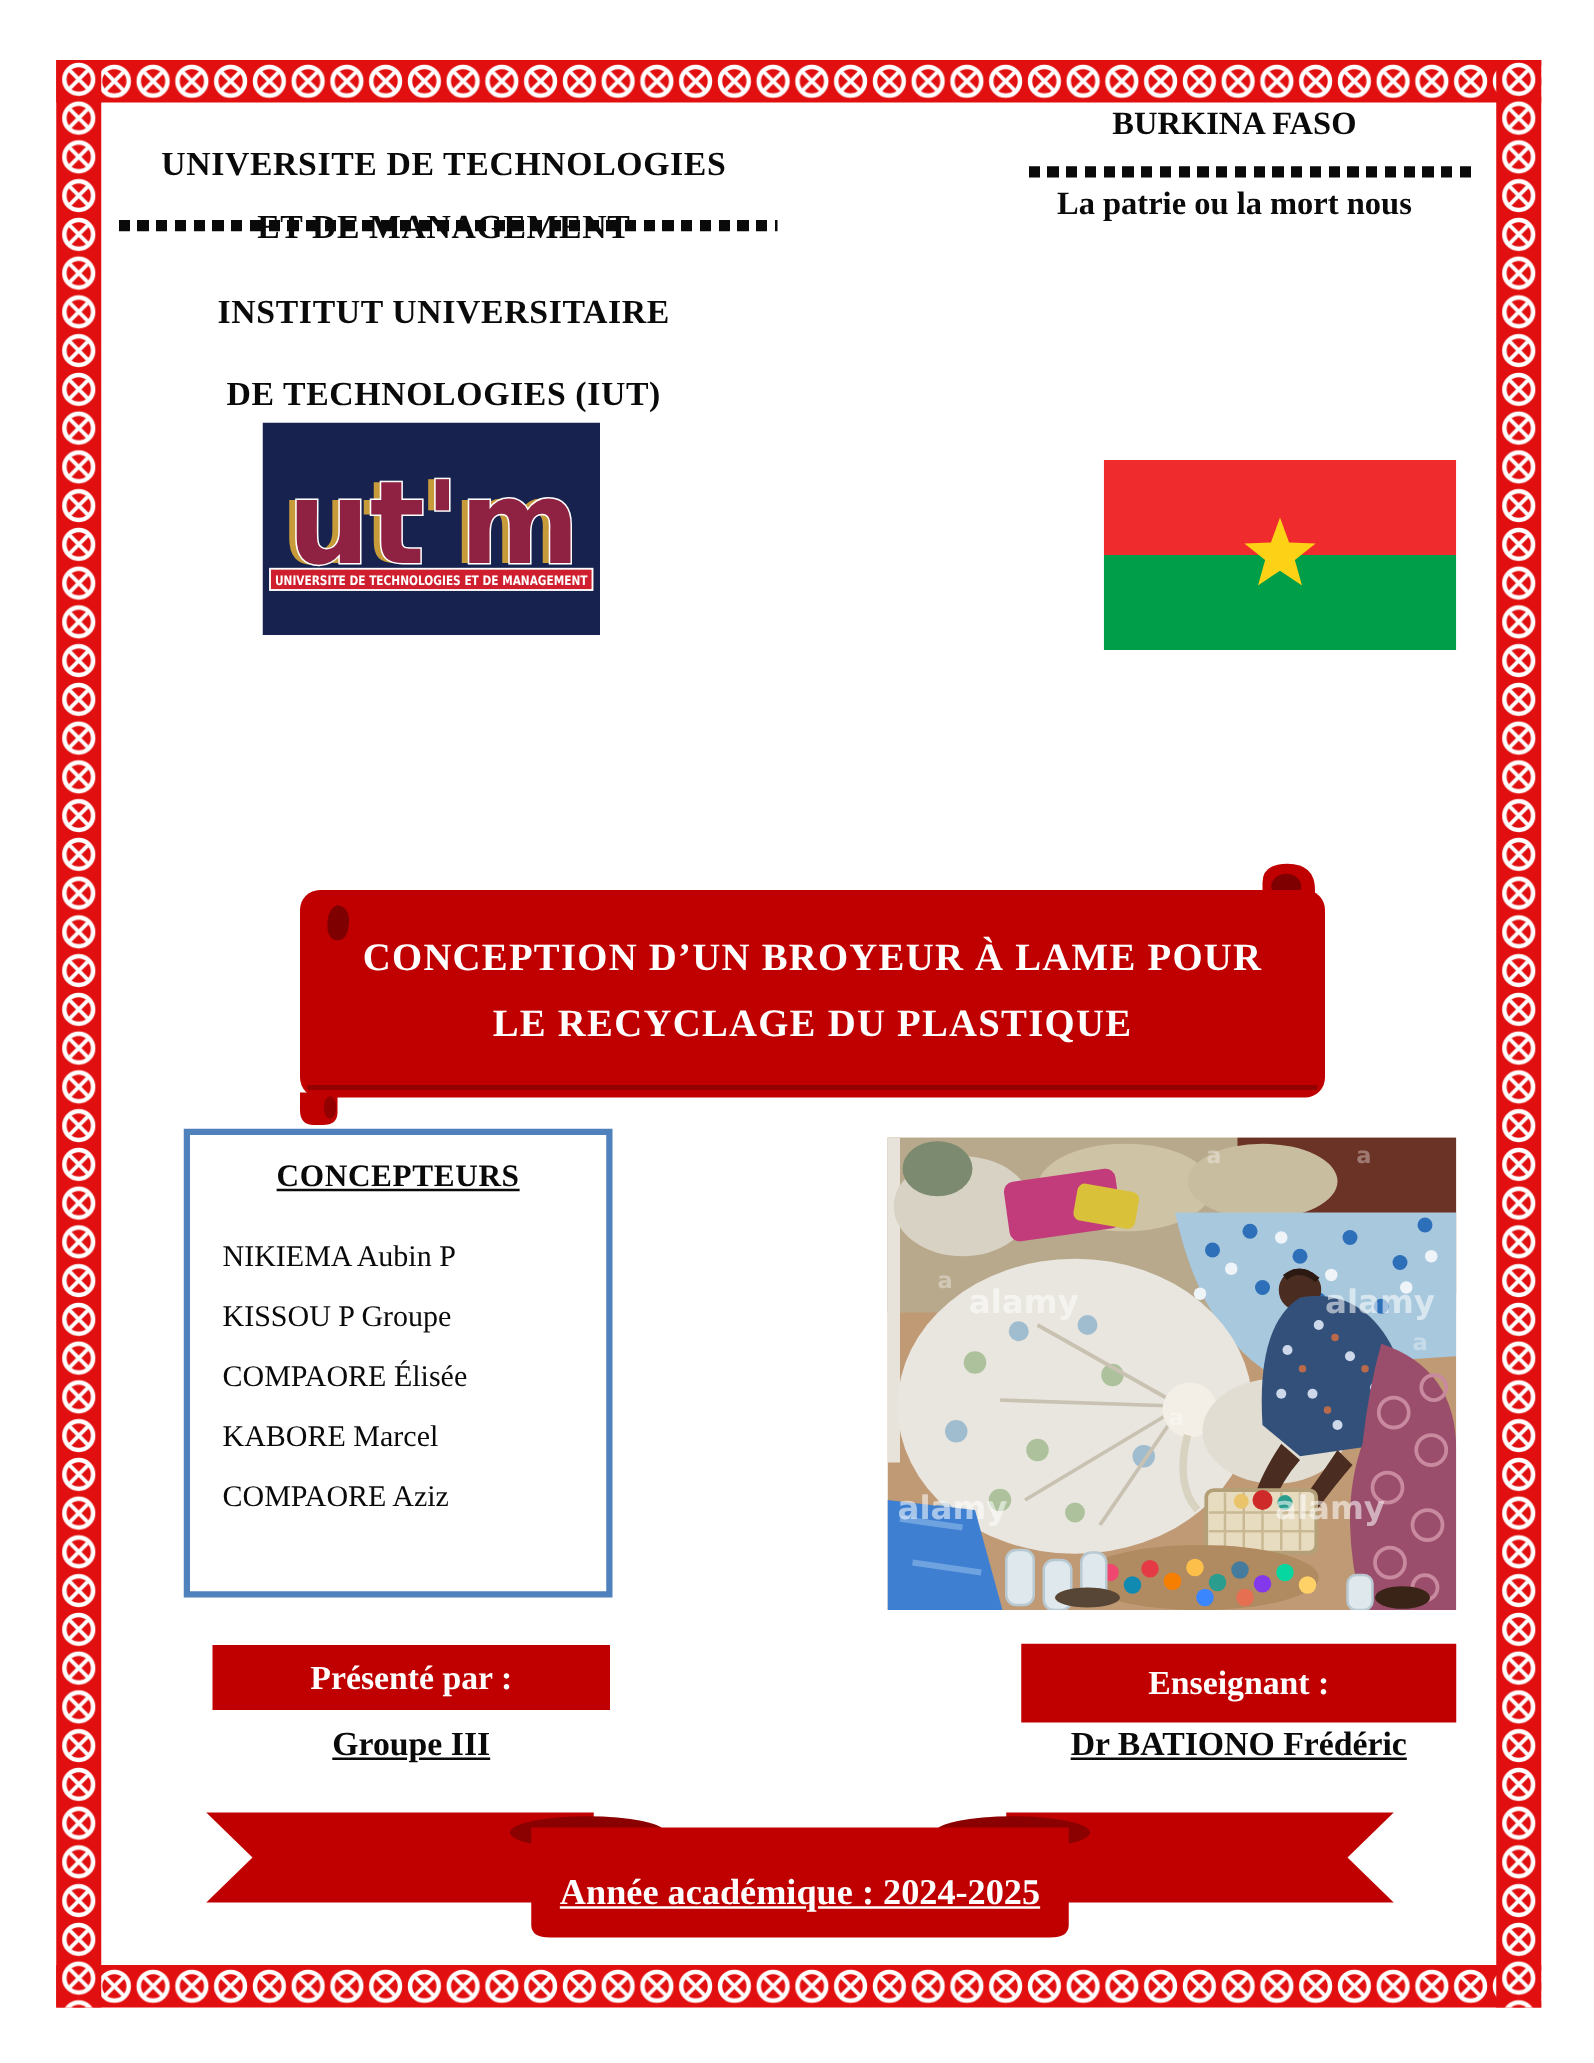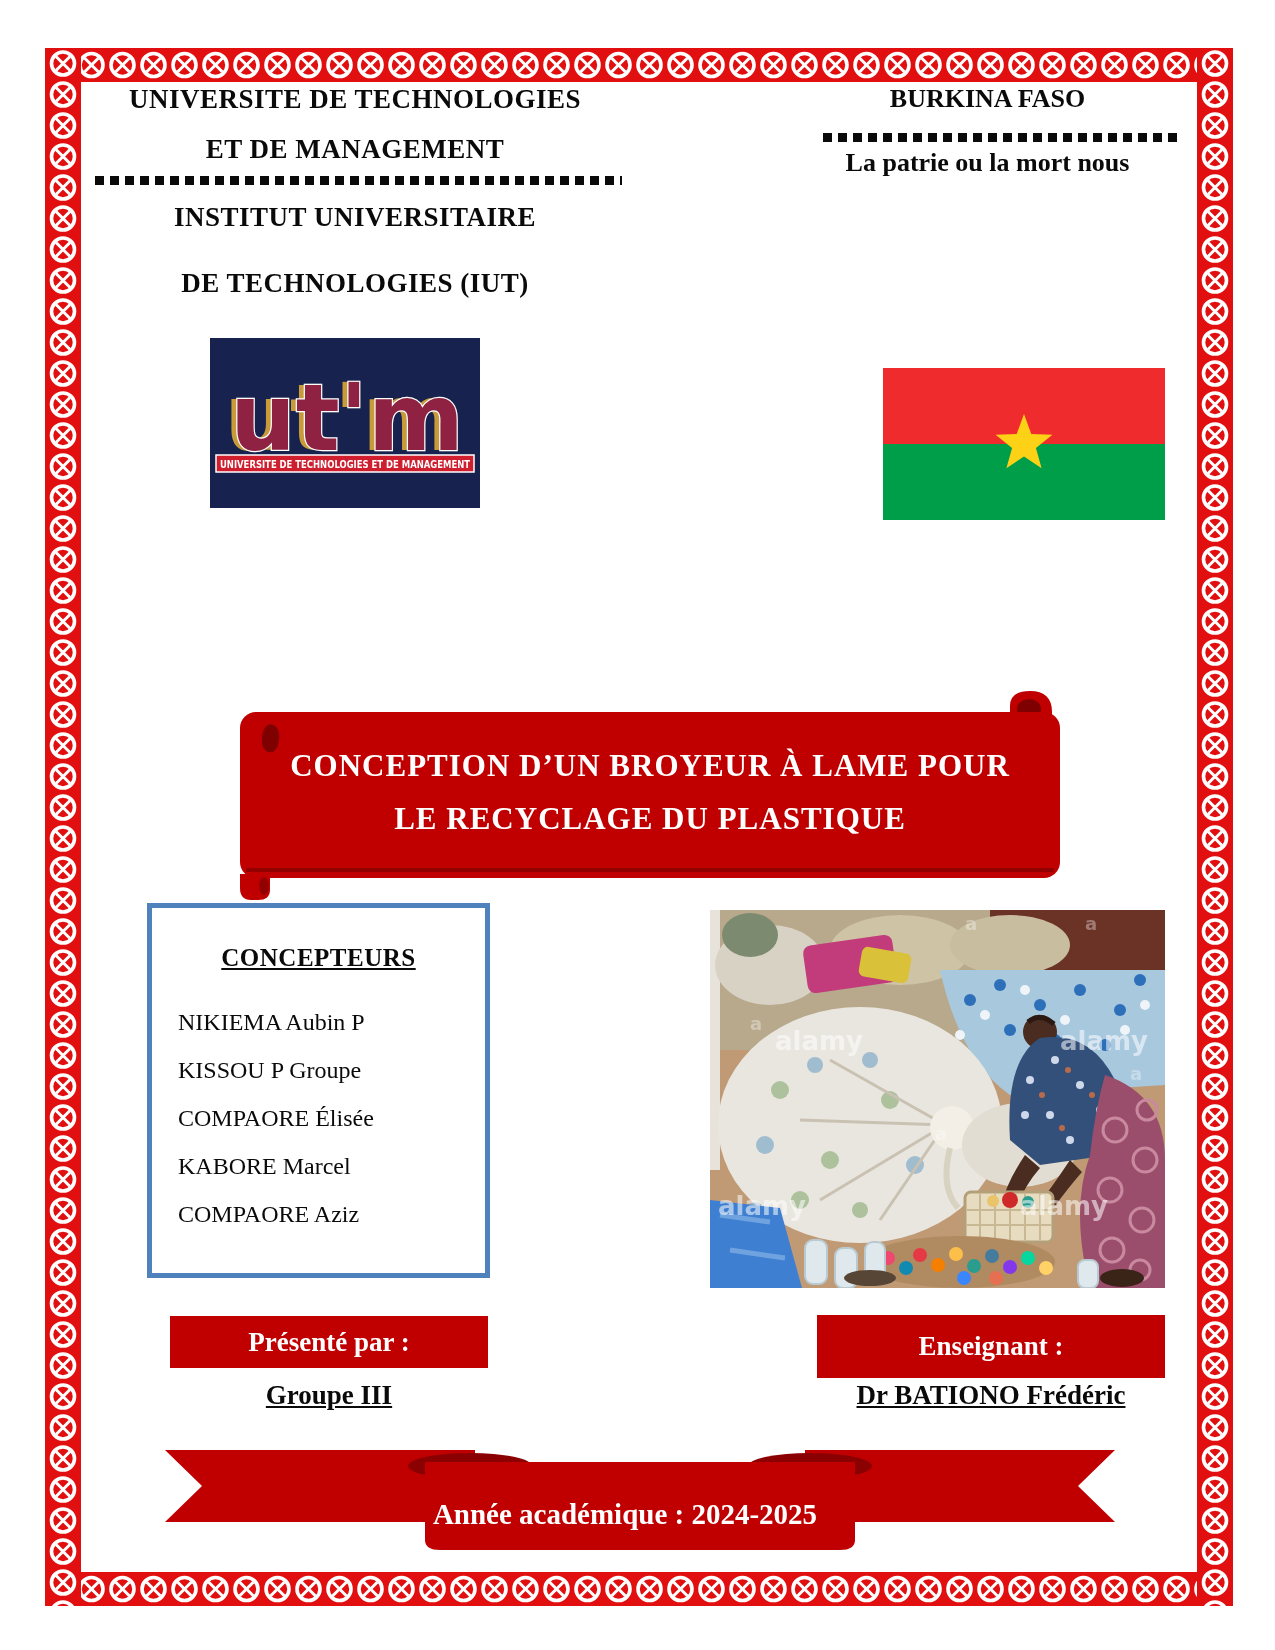--- a/index.html
+++ b/index.html
@@ -1,46 +1,46 @@
 <!DOCTYPE html>
 <html><head>
 <meta charset="utf-8">
 <style>
   html,body{margin:0;padding:0;background:#ffffff;}
   .page{position:relative;width:1275px;height:1650px;background:#fff;margin:0 auto;
         font-family:"Liberation Serif", serif;color:#0a0a0a;overflow:hidden;}
   .abs{position:absolute;}
   .ctr{text-align:center;}
   
-  .hl{left:85px;width:540px;font-size:27px;font-weight:700;letter-spacing:.5px;}
+  .hl{left:85px;width:540px;font-size:27px;font-weight:700;letter-spacing:.5px;margin-top:32px;}
   .hr{left:790px;width:395px;font-size:26px;font-weight:700;}
   .dotted{height:9px;background:repeating-linear-gradient(90deg,#0a0a0a 0 9px,transparent 9px 15px);}
   
   .module-title{left:85px;top:542px;width:1112px;text-align:center;font-size:52px;
                 font-weight:700;letter-spacing:1px;margin:0;}
   
   .scroll-wrap{left:240px;top:688px;width:830px;height:215px;}
   .scroll-text{left:0;width:820px;text-align:center;color:#fff;font-weight:700;
                font-size:31px;letter-spacing:1px;}
   
   .cbox{left:147px;top:903px;width:343px;height:375px;border:5px solid #4f81bd;box-sizing:border-box;}
-  .cbox-title{margin-top:36px;text-align:center;font-size:25px;font-weight:700;
+  .cbox-title{margin-top:20px;text-align:center;font-size:25px;font-weight:700;
               text-decoration:underline;letter-spacing:.5px;}
   .cbox-list{list-style:none;margin:26px 0 0 0;padding:0 0 0 26px;}
   .cbox-list li{font-size:24px;line-height:48px;}
   
   .redbar{background:#c00000;color:#fff;font-weight:700;font-size:27px;
           display:flex;align-items:center;justify-content:center;}
   .caption{font-weight:700;font-size:27px;text-align:center;text-decoration:underline;}
   
   .photo{left:710px;top:910px;width:455px;height:378px;}
   
   .ribbon-wrap{left:140px;top:1442px;width:1000px;height:115px;}
-  .ribbon-text{left:270px;top:56px;width:430px;text-align:center;color:#fff;
-               font-weight:700;font-size:29px;}
+  .ribbon-text{left:285px;top:56px;width:430px;text-align:center;color:#fff;
+               font-weight:700;font-size:29px;text-decoration:underline;}
 </style>
 </head>
 <body>
 
 <div class="page">
 
   <svg class="abs" style="left:0;top:0;" width="1275" height="1650" viewBox="0 0 1275 1650">
     <defs>
       <pattern id="chH" width="31" height="34" patternUnits="userSpaceOnUse" patternTransform="translate(45,48)">
         <rect width="31" height="34" fill="#e10f0f"></rect>

